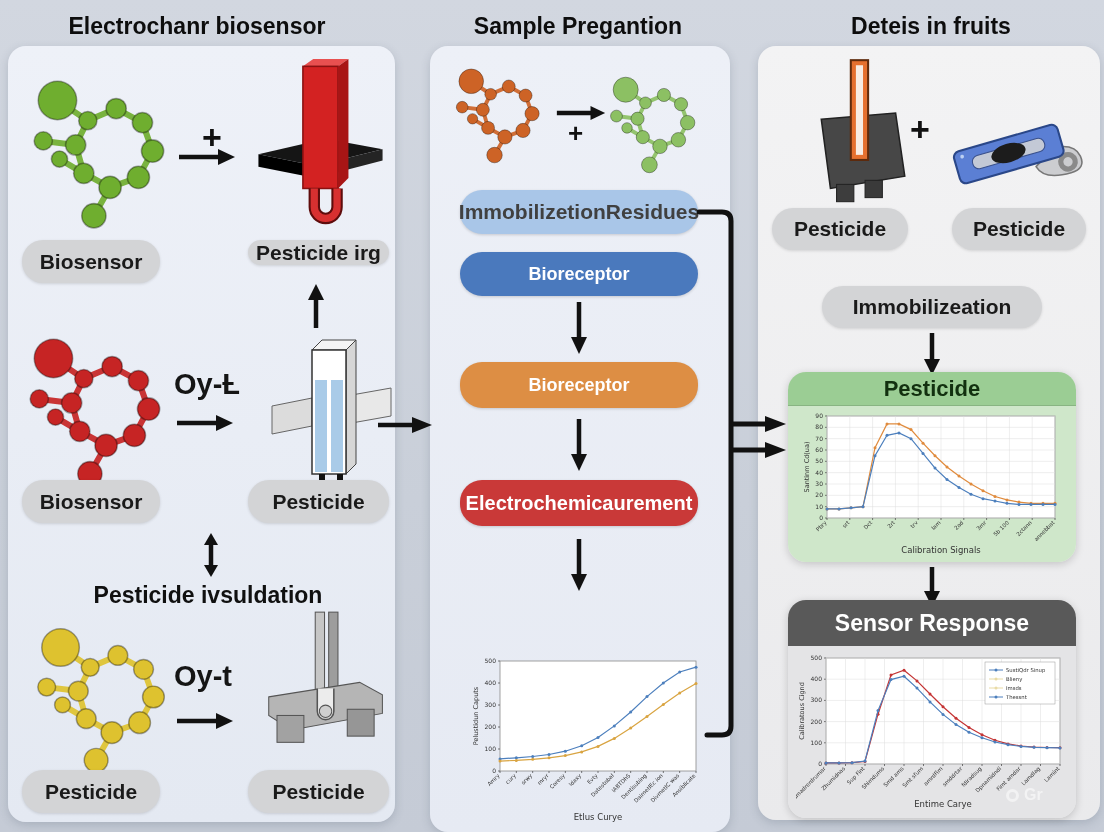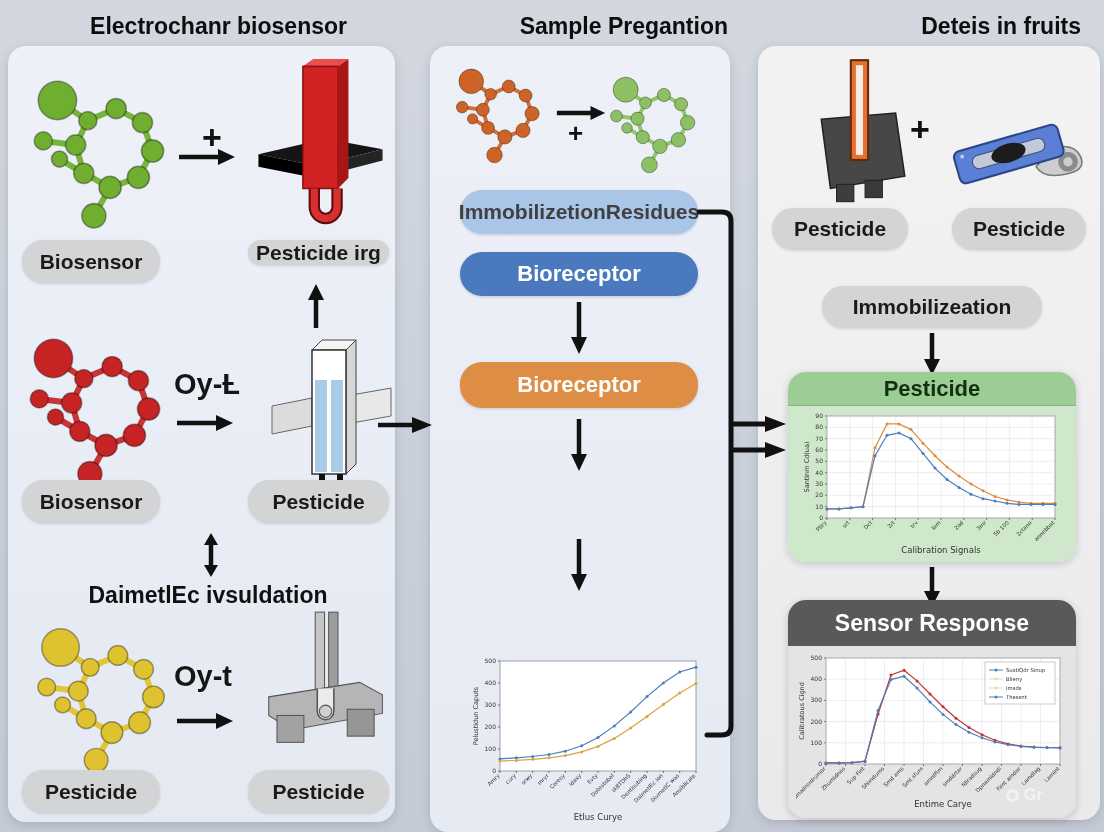--- a/index.html
+++ b/index.html
@@ -5,25 +5,25 @@
   *{box-sizing:border-box}
   html,body{margin:0;padding:0}
   body{width:1104px;height:832px;position:relative;overflow:hidden;
        font-family:"Liberation Sans",sans-serif;
        background:linear-gradient(180deg,#d2d7e0 0%,#c9cfd9 60%,#c5cbd6 100%)}
   .abs{position:absolute}
   .panel{position:absolute;border-radius:18px;box-shadow:0 3px 10px rgba(70,80,100,.22)}
   .panel-left{left:8px;top:46px;width:387px;height:776px;background:linear-gradient(180deg,#eef1f8,#e4e9f2)}
   .panel-mid{left:430px;top:46px;width:300px;height:786px;background:linear-gradient(180deg,#edf0f7,#e6eaf3)}
   .panel-right{left:758px;top:46px;width:342px;height:774px;background:linear-gradient(180deg,#f3f3f4,#eaeaec)}
-  .col-title{position:absolute;top:13px;width:300px;text-align:right;font-size:23px;font-weight:bold;color:#0d0d0d}
+  .col-title{position:absolute;top:13px;width:300px;text-align:center;font-size:23px;font-weight:bold;color:#0d0d0d}
   .pill{position:absolute;background:#d3d4d6;border-radius:21px;display:flex;align-items:center;justify-content:center;
         font-size:21px;font-weight:600;color:#1a1a1a;box-shadow:0 1px 3px rgba(0,0,0,.13)}
   .step{position:absolute;left:30px;width:238px;border-radius:22px;display:flex;align-items:center;justify-content:center;
-        font-size:22px;font-weight:bold;box-shadow:0 1px 3px rgba(0,0,0,.16)}
+        font-size:18px;font-weight:bold;box-shadow:0 1px 3px rgba(0,0,0,.16)}
   .plus{position:absolute;font-size:34px;font-weight:bold;color:#111;line-height:1}
   .reagent{position:absolute;font-size:29px;font-weight:600;color:#151515;line-height:1}
   .link-text{position:absolute;font-size:23px;font-weight:bold;color:#101010;text-align:center}
   .card{position:absolute;border-radius:18px;overflow:hidden;box-shadow:0 2px 8px rgba(0,0,0,.18)}
   .card-header{display:flex;align-items:center;justify-content:center;font-weight:bold}
   .card-body{position:relative;width:100%}
   svg text{font-family:"DejaVu Sans",sans-serif}
   .watermark{position:absolute;display:flex;align-items:center;gap:5px;
              color:rgba(255,255,255,.55);font-size:16px;font-weight:bold}
   .watermark .ring{width:13px;height:13px;border:3px solid rgba(255,255,255,.5);border-radius:50%}
@@ -111,21 +111,21 @@
 
   <div class="pill" style="left:14px;top:434px;width:138px;height:43px">Biosensor</div>
   <div class="pill" style="left:240px;top:434px;width:141px;height:43px">Pesticide</div>
 
   <svg class="abs" style="left:194px;top:486px" width="18" height="46" viewBox="0 0 18 46">
     <line x1="9" y1="11" x2="9" y2="35" stroke="#111" stroke-width="4.5"></line>
     <polygon points="2,13 9,1 16,13" fill="#111"></polygon>
       <polygon points="2,33 9,45 16,33" fill="#111"></polygon>
   </svg>
 
-  <div class="link-text" style="left:50px;top:536px;width:300px">DaimetlEc ivsuldation</div>
+  <div class="link-text" style="left:50px;top:536px;width:300px">Pesticide ivsuldation</div>
 
   <svg class="abs" style="left: 14px; top: 566px; color: rgb(222, 194, 47);" width="168" height="168" viewBox="0 0 160 170">
       <use href="#molecule"></use>
     </svg>
 
   <div class="reagent" style="left:166px;top:616px">Oy-t</div>
   <svg class="abs" style="left:168px;top:666px" width="58" height="18" viewBox="0 0 58 18">
     <line x1="1" y1="9" x2="42" y2="9" stroke="#111" stroke-width="4.5"></line>
       <polygon points="40,1 57,9 40,17" fill="#111"></polygon>
   </svg>
@@ -166,20 +166,21 @@
       <polygon points="1,36 9,53 17,36" fill="#111"></polygon>
   </svg>
 
   <div class="step" style="top: 316px; height: 46px; background: rgb(221, 142, 68); color: rgb(255, 255, 255);">Bioreceptor</div>
 
   <svg class="abs" style="left:140px;top:372px" width="18" height="54" viewBox="0 0 18 54">
     <line x1="9" y1="1" x2="9" y2="38" stroke="#111" stroke-width="4.5"></line>
       <polygon points="1,36 9,53 17,36" fill="#111"></polygon>
   </svg>
 
+  <div class="step" style="top: 434px; height: 46px; font-size: 20px; background: rgb(201, 57, 56); color: rgb(255, 255, 255);">Electrochemicaurement</div>
 
   <svg class="abs" style="left:140px;top:492px" width="18" height="54" viewBox="0 0 18 54">
     <line x1="9" y1="1" x2="9" y2="38" stroke="#111" stroke-width="4.5"></line>
       <polygon points="1,36 9,53 17,36" fill="#111"></polygon>
   </svg>
 
 
   <svg class="abs" style="left:40px;top:609px" width="236" height="168" viewBox="0 0 236 168">
       <rect x="30" y="6" width="196" height="110" fill="#fff" stroke="#8a8a8a" stroke-width="0.8"></rect>
       <line x1="28" y1="116" x2="30" y2="116" stroke="#444" stroke-width="0.7"></line>

